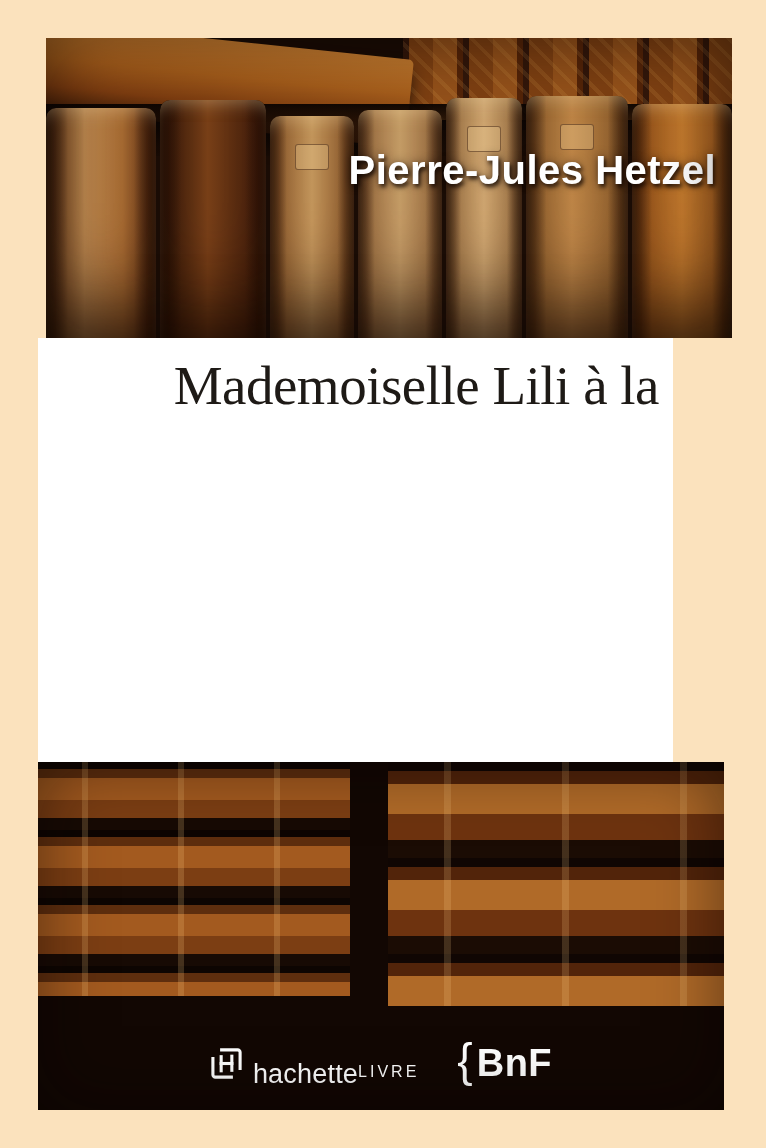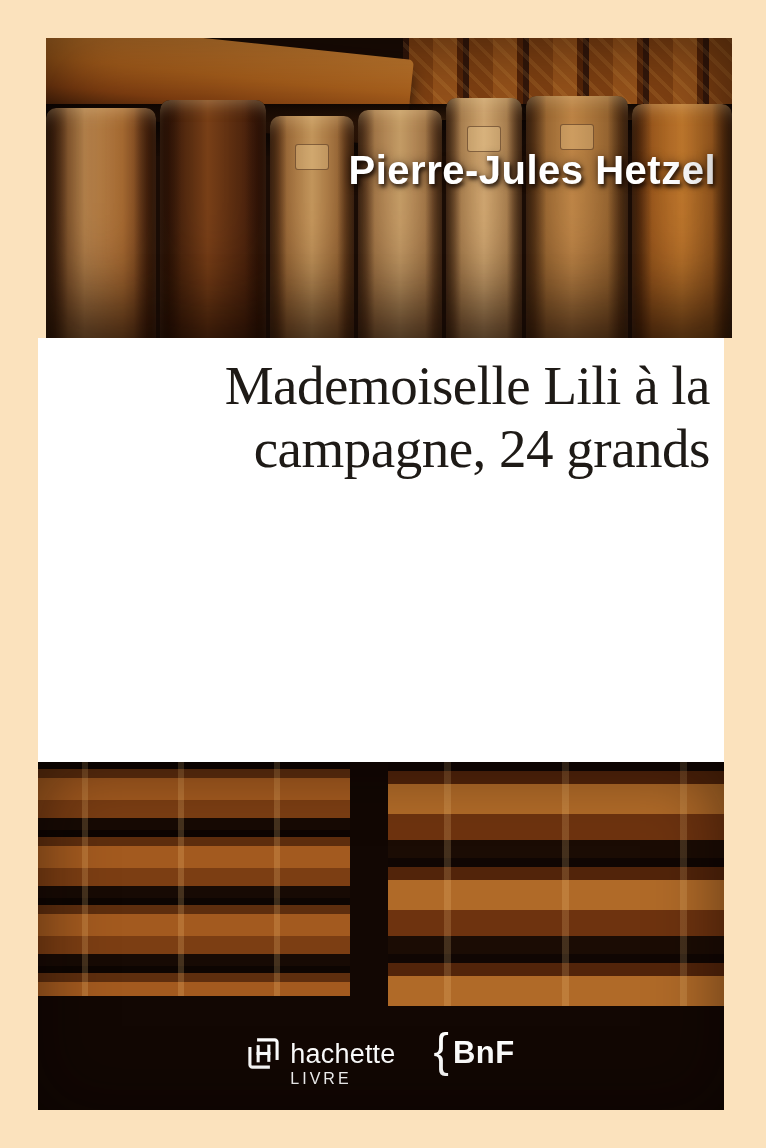--- a/index.html
+++ b/index.html
@@ -67,21 +67,21 @@
   .author {
     position:absolute; right:16px; top:110px;
     font-size:40px; font-weight:700; letter-spacing:.5px;
     color:#ffffff;
     text-shadow:2px 3px 4px rgba(18,7,2,.85), 0 0 10px rgba(20,8,2,.5);
     white-space:nowrap;
   }
 
   
   .title-band {
-    position:absolute; left:0; top:300px; width:686px; height:424px;
+    position:absolute; left:0; top:300px; width:635px; height:424px;
     background:#ffffff;
     padding-left:28px;
   }
   .title {
     position:absolute; right:14px; top:16px; left:20px;
     text-align:right;
     font-family:"Liberation Serif", serif;
     font-size:55px; line-height:1.15; letter-spacing:-0.5px;
     color:#1e1a16;
   }
@@ -115,26 +115,26 @@
     background:
       linear-gradient(180deg, rgba(5,2,1,.92) 0%, rgba(5,2,1,0) 22%, rgba(25,11,3,0) 55%, rgba(30,14,4,.6) 100%),
       repeating-linear-gradient(90deg, #150a04 0 9px, #7e5526 9px 17px, #bb8c50 17px 52px, #96683 52px 62px, #1d0e05 62px 70px);
   }
   .logos {
     position:absolute; left:0; right:0; bottom:22px;
     display:flex; justify-content:center; align-items:center; gap:38px;
     color:#ffffff;
   }
   .hachette { display:flex; align-items:center; gap:10px; }
-  .hachette-text { display:flex; flex-direction:column;margin-top:23px; }
+  .hachette-text { display:flex; flex-direction:row;margin-top:23px; }
   .hachette-word { font-size:27px; line-height:1; letter-spacing:.2px; }
   .hachette-sub { font-size:16px; letter-spacing:3px; margin-top:2px; }
   .bnf { display:flex; align-items:center; gap:4px; }
   .bnf-brace { font-size:46px; font-weight:400; line-height:.8; transform:translateY(-3px); }
-  .bnf-word { font-size:31px; font-weight:700; letter-spacing:.5px; }
+  .bnf-word { font-size:38px; font-weight:700; letter-spacing:.5px; }
 </style>
 </head>
 <body>
 
 <div class="page">
   <div class="content">
 
     <div class="photo-top">
       <div class="shelf-right"></div>
       <div class="shelf-left"></div>
@@ -153,21 +153,20 @@
           <div class="spine-label"></div>
         </div>
         <div class="spine" style="flex:1 1 auto;  margin-top:10px; --c:linear-gradient(90deg,#8a4a16,#c57b2e 50%,#9c581c);"></div>
       </div>
       <div class="author">Pierre-Jules Hetzel</div>
     </div>
 
     <div class="title-band">
       <div class="title">
         <span>Mademoiselle Lili à la</span>
-        <span>campagne, 24 grands</span>
       </div>
     </div>
 
     <div class="photo-bottom">
       <div class="stack-left"></div>
       <div class="stack-right"></div>
       <div class="row-tops"></div>
       <div class="logos">
         <div class="hachette">
           <svg width="33" height="33" viewBox="0 0 34 34" aria-hidden="true">

